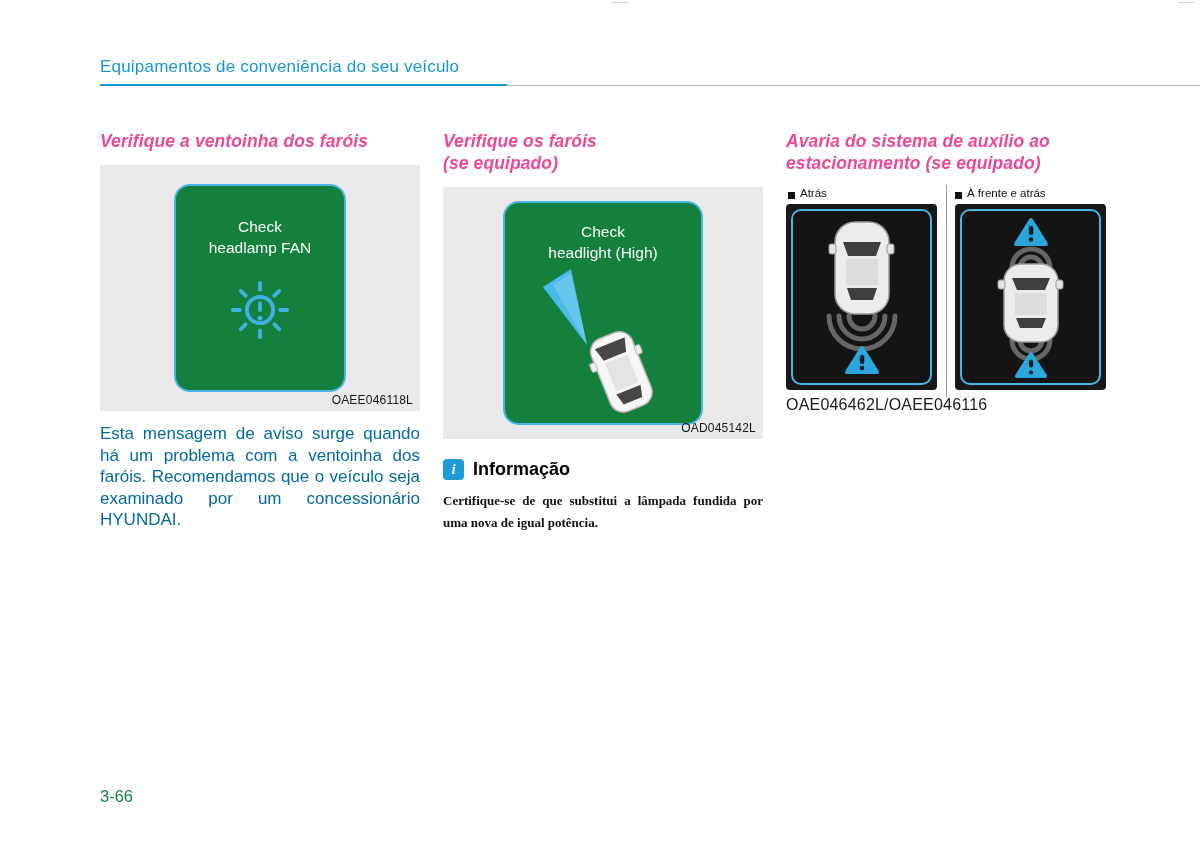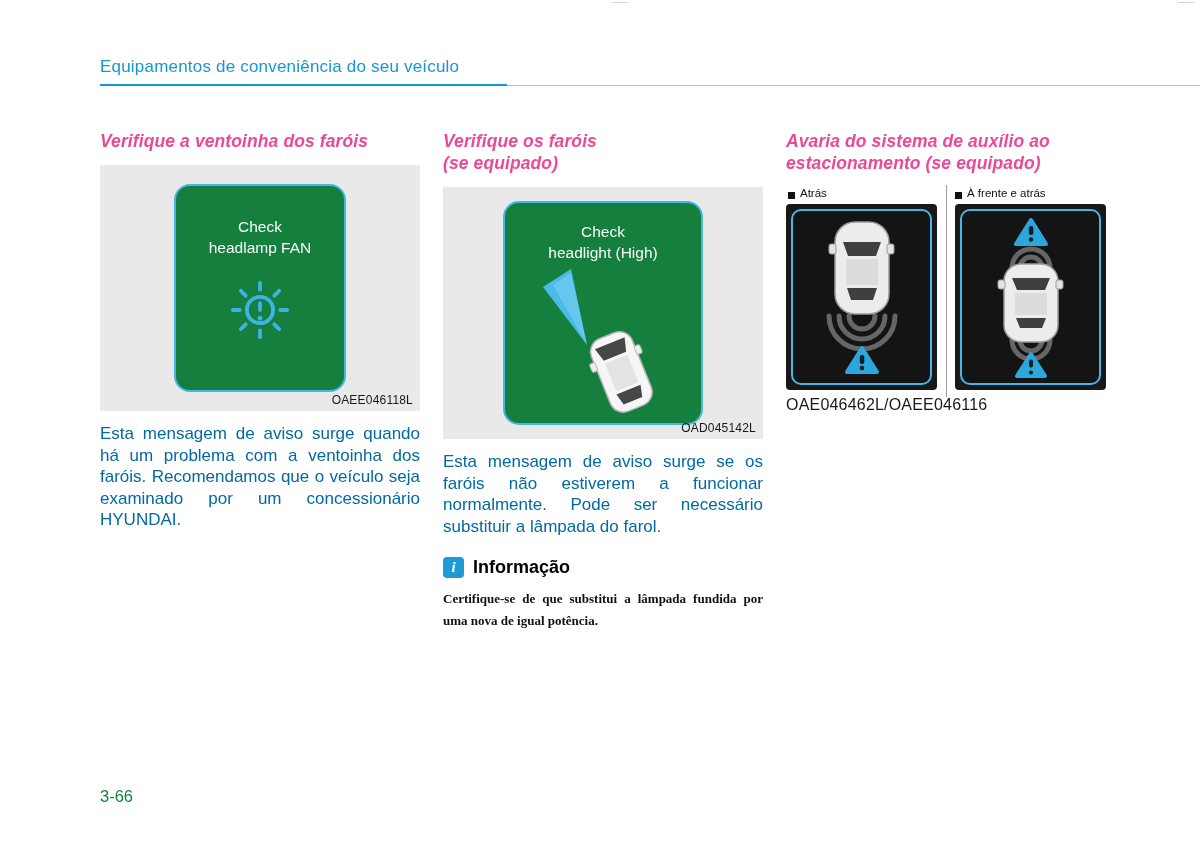--- a/index.html
+++ b/index.html
@@ -152,21 +152,20 @@
                 <path d="M85,128 L111,128 L108,140 L88,140 Z" fill="#474747"></path>
                 <rect x="71" y="90" width="6" height="9" rx="2" fill="#eeeeee" stroke="#bbbbbb" stroke-width="1"></rect>
                 <rect x="119" y="90" width="6" height="9" rx="2" fill="#eeeeee" stroke="#bbbbbb" stroke-width="1"></rect>
               </g>
             </svg>
           </div>
         </div>
         <figcaption class="img-code">OAD045142L</figcaption>
       </figure>
 
-      <p class="body-text">Esta mensagem de aviso surge se os faróis não estiverem a funcionar normalmente. Pode ser necessário substituir a lâmpada do farol.</p>
 
       <div class="info-section">
         <div class="info-header">
           <span class="info-icon">i</span>
           <span class="info-title">Informação</span>
         </div>
         <p class="info-text">Certifique-se de que substitui a lâmpada fundida por uma nova de igual potência.</p>
       </div>
     </section>
 

